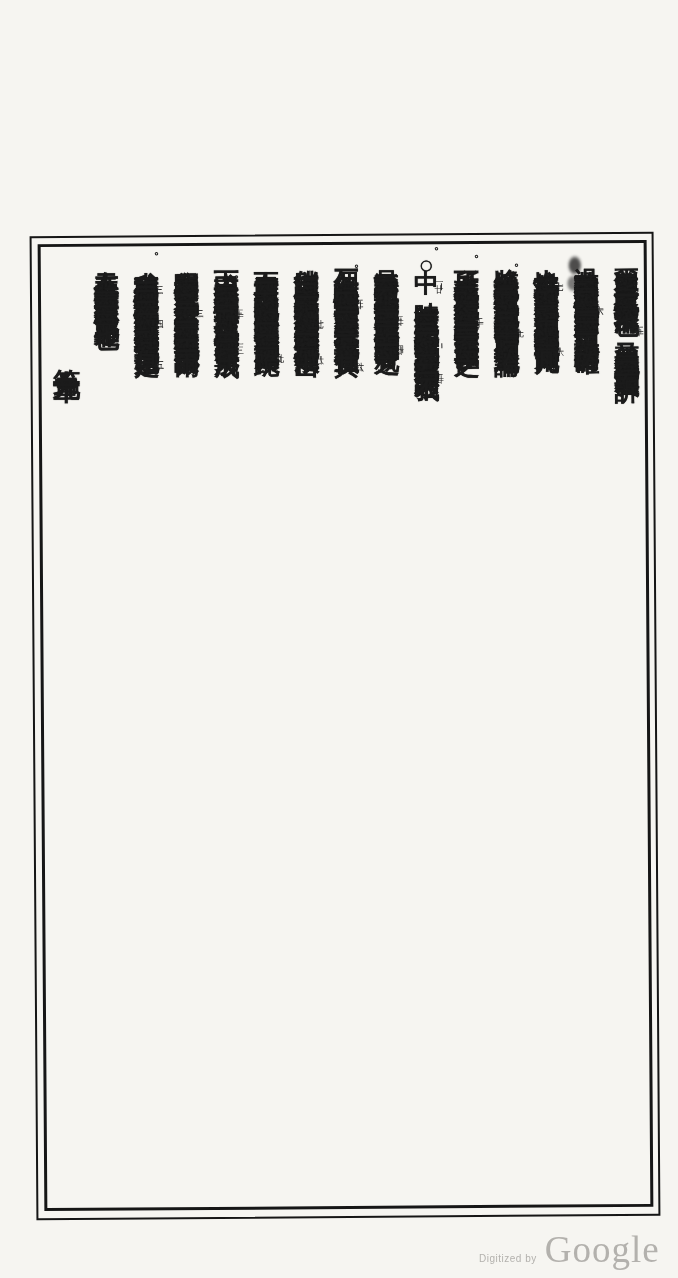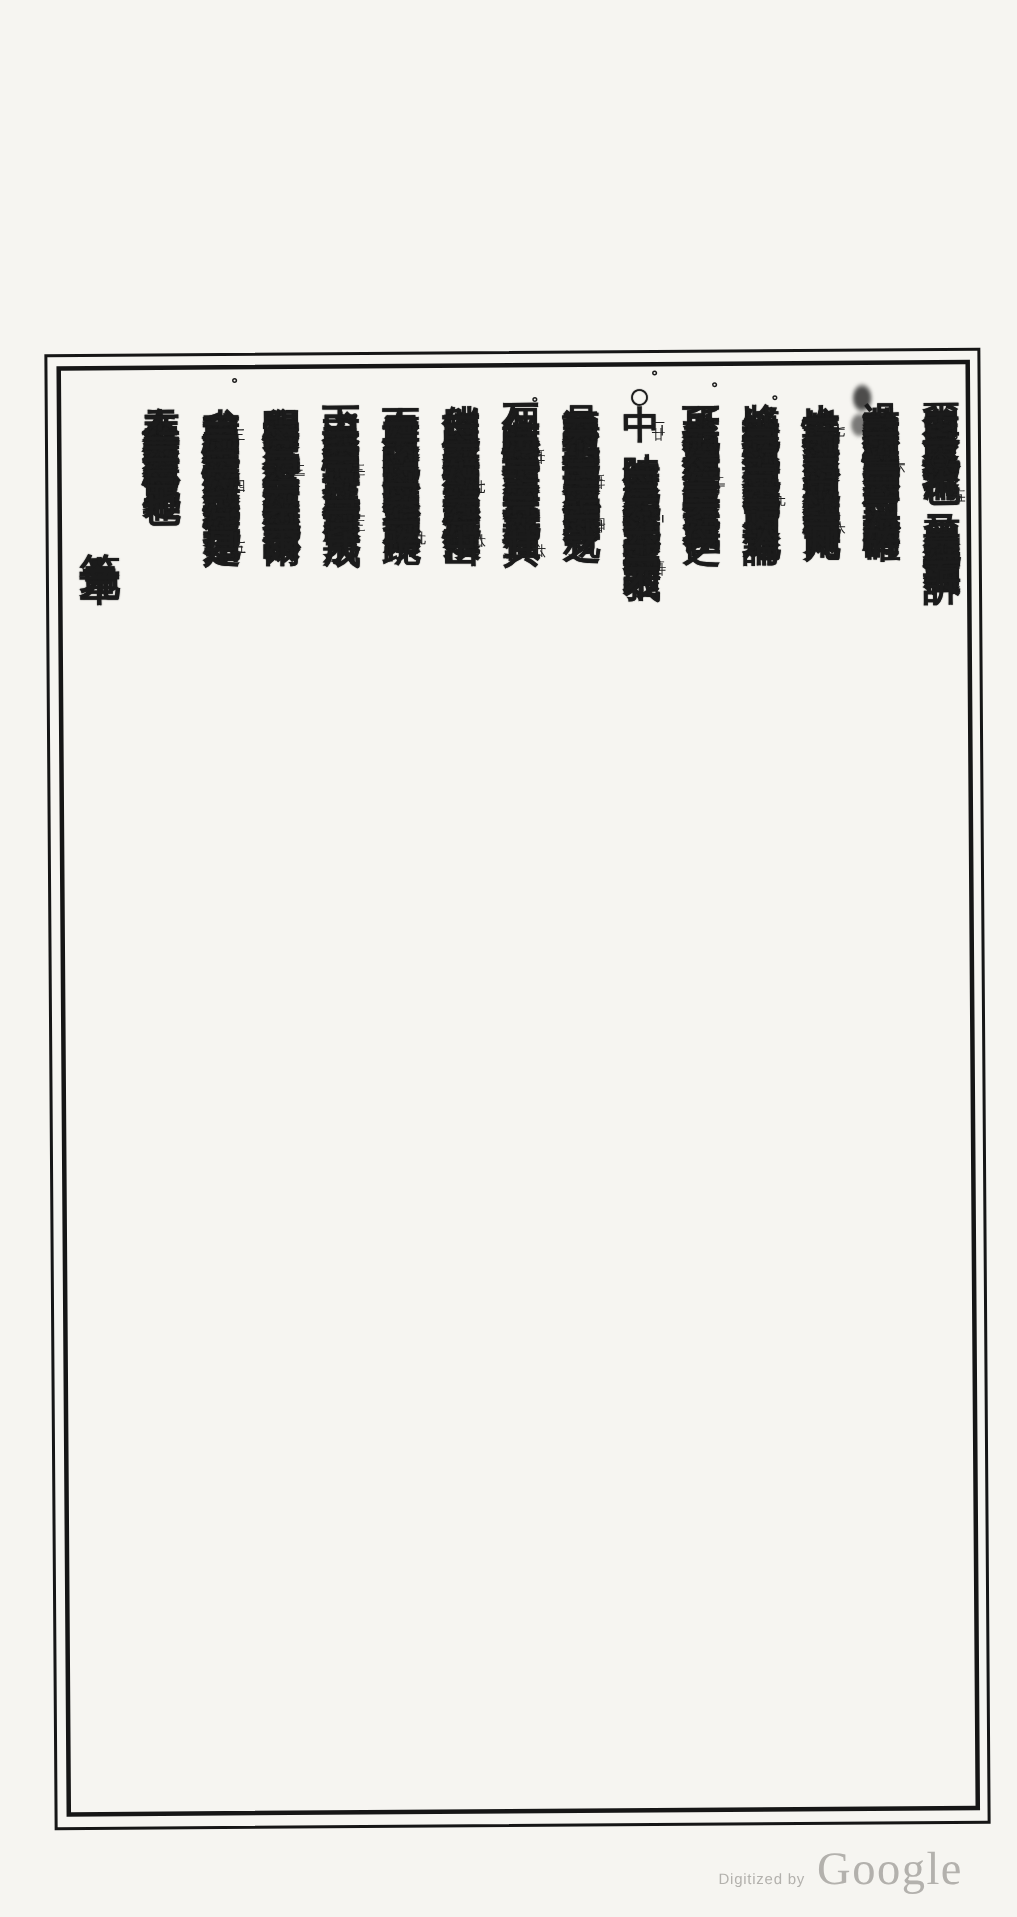--- a/index.html
+++ b/index.html
@@ -70,21 +70,21 @@
       radial-gradient(ellipse 9px 12px at 10px 30px, rgba(20,20,20,.55) 0 45%, transparent 75%);
     filter:blur(1px);
   }
   .watermark{
     position:absolute;left:455px;top:1228px;width:220px;
     display:flex;align-items:baseline;gap:8px;
     color:var(--wm);
     margin-left:24px;
   }
   .wm-prefix{font-family:"Liberation Sans","DejaVu Sans",sans-serif;font-size:10px;letter-spacing:0.5px;}
-  .wm-brand{font-family:"Liberation Serif","DejaVu Serif",serif;font-size:31px;letter-spacing:1px;}
+  .wm-brand{font-family:"Liberation Serif","DejaVu Serif",serif;font-size:37px;letter-spacing:1px;}
 </style>
 </head>
 <body>
 
 <div class="speckle"></div>
 
 <div class="frame-outer">
   <div class="frame-inner">
     <div class="ink-stain"></div>
     <div class="text-area" id="text-area">

